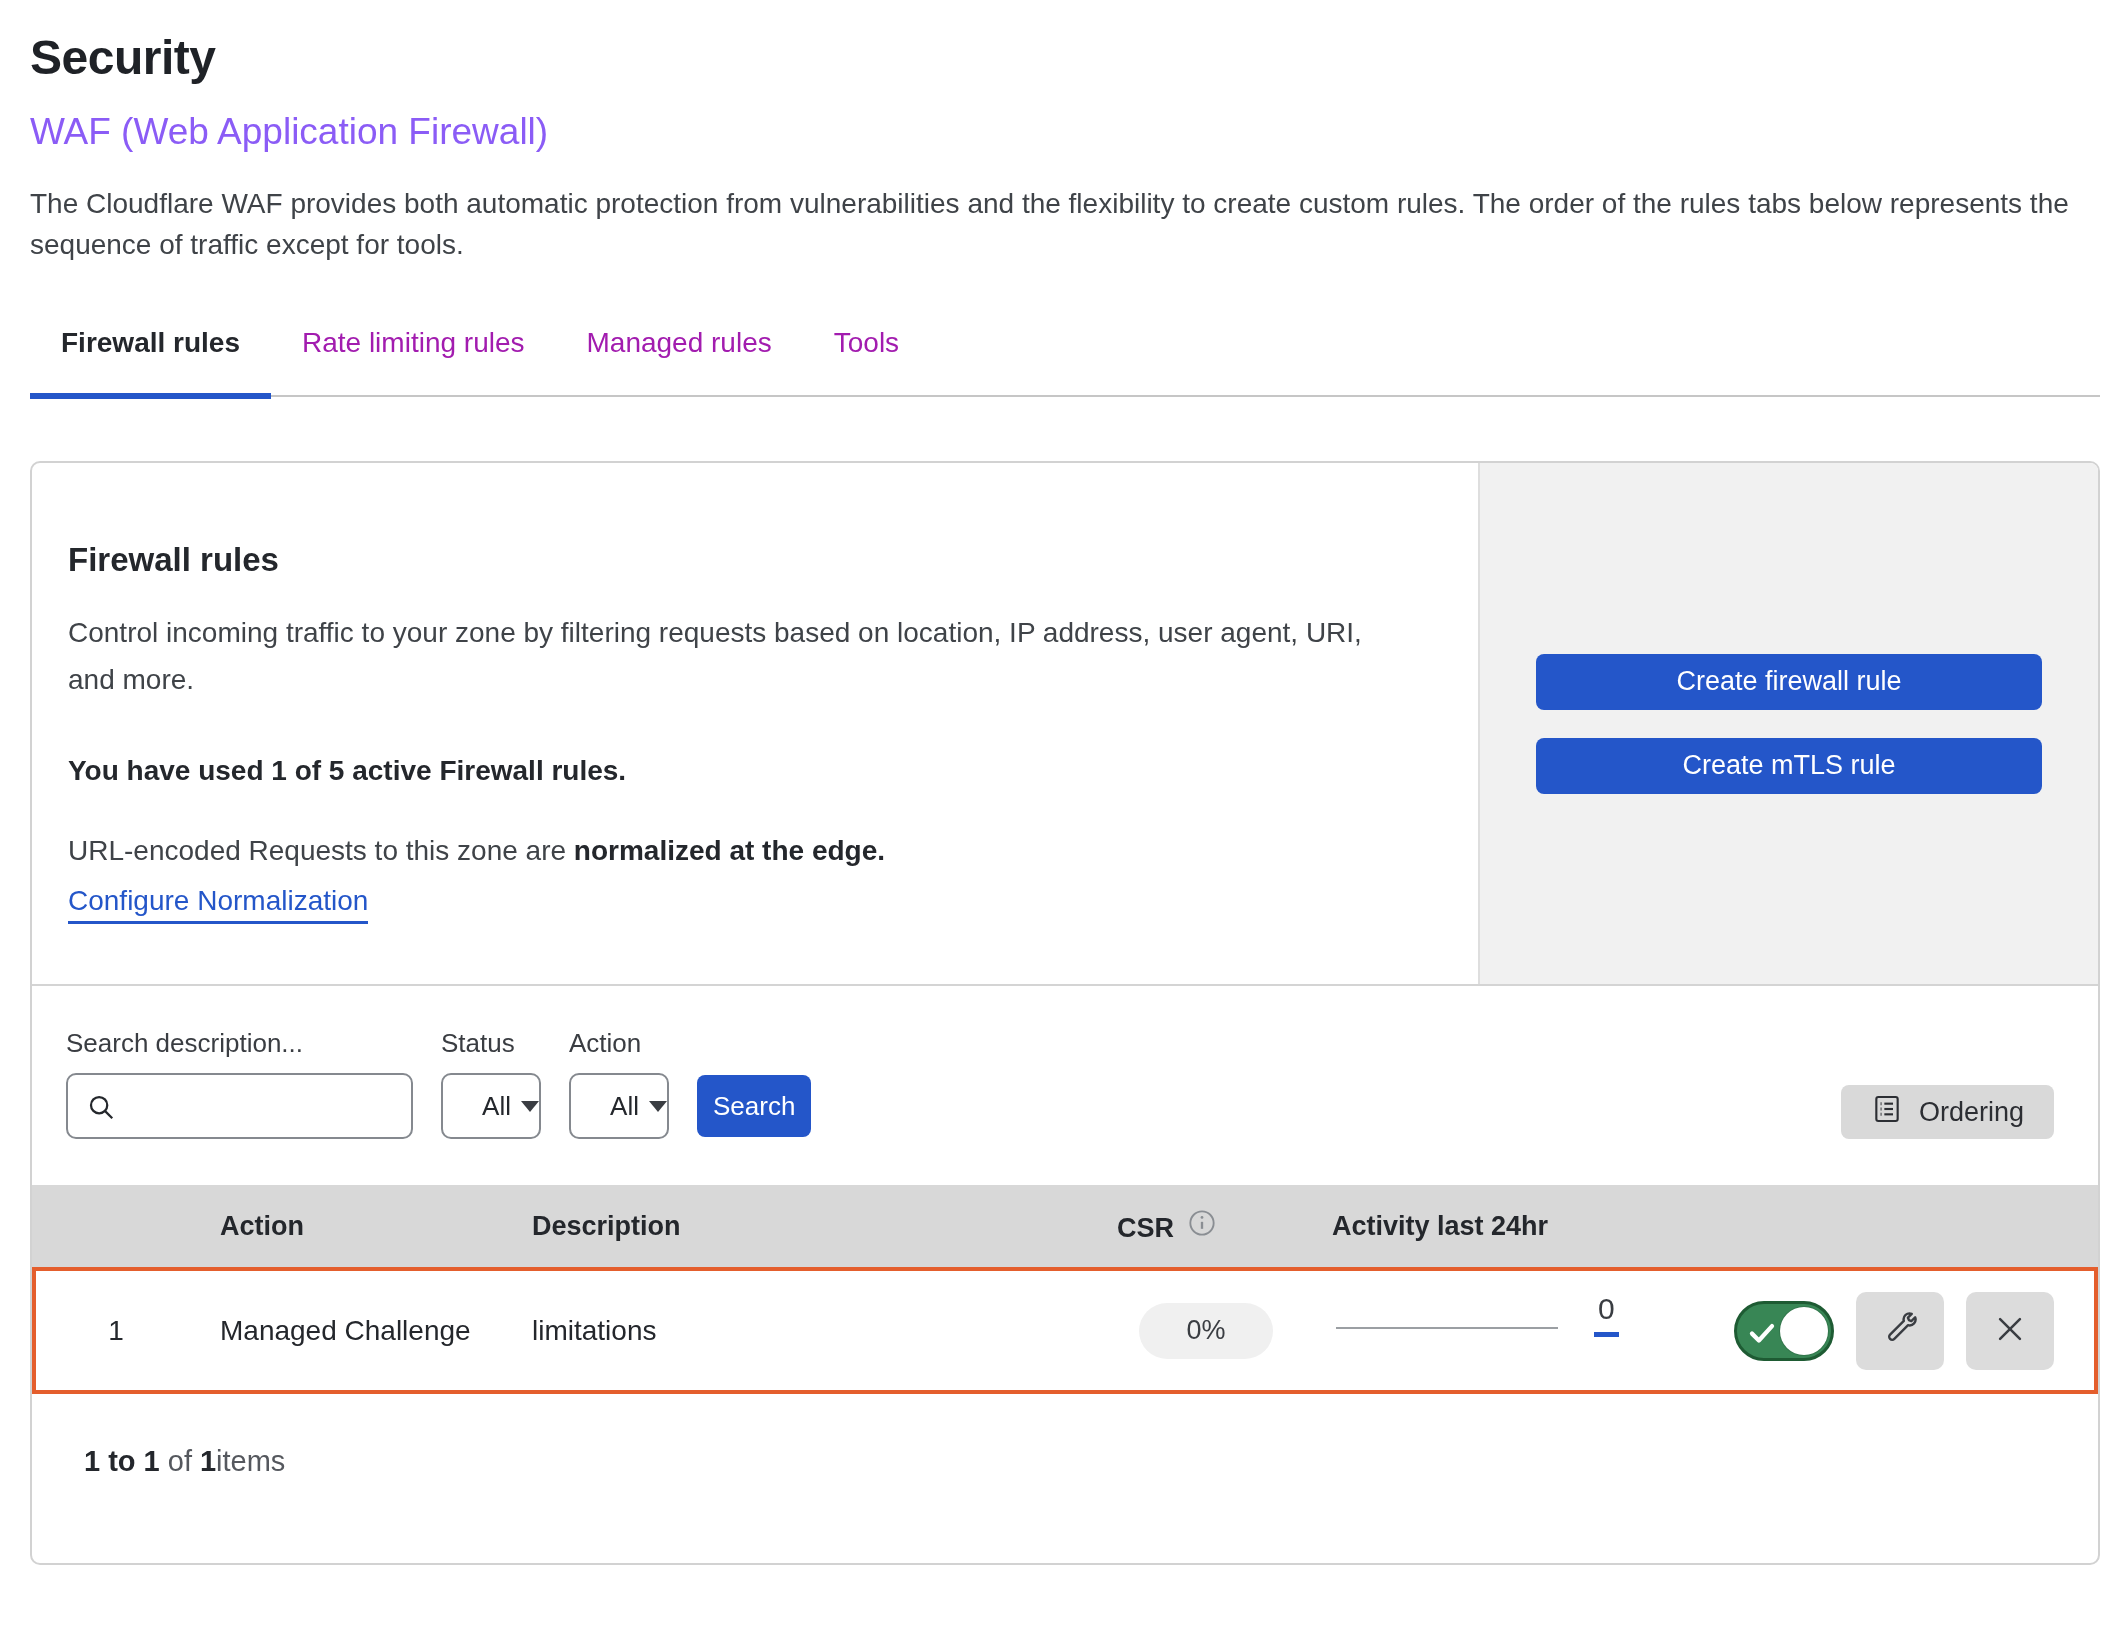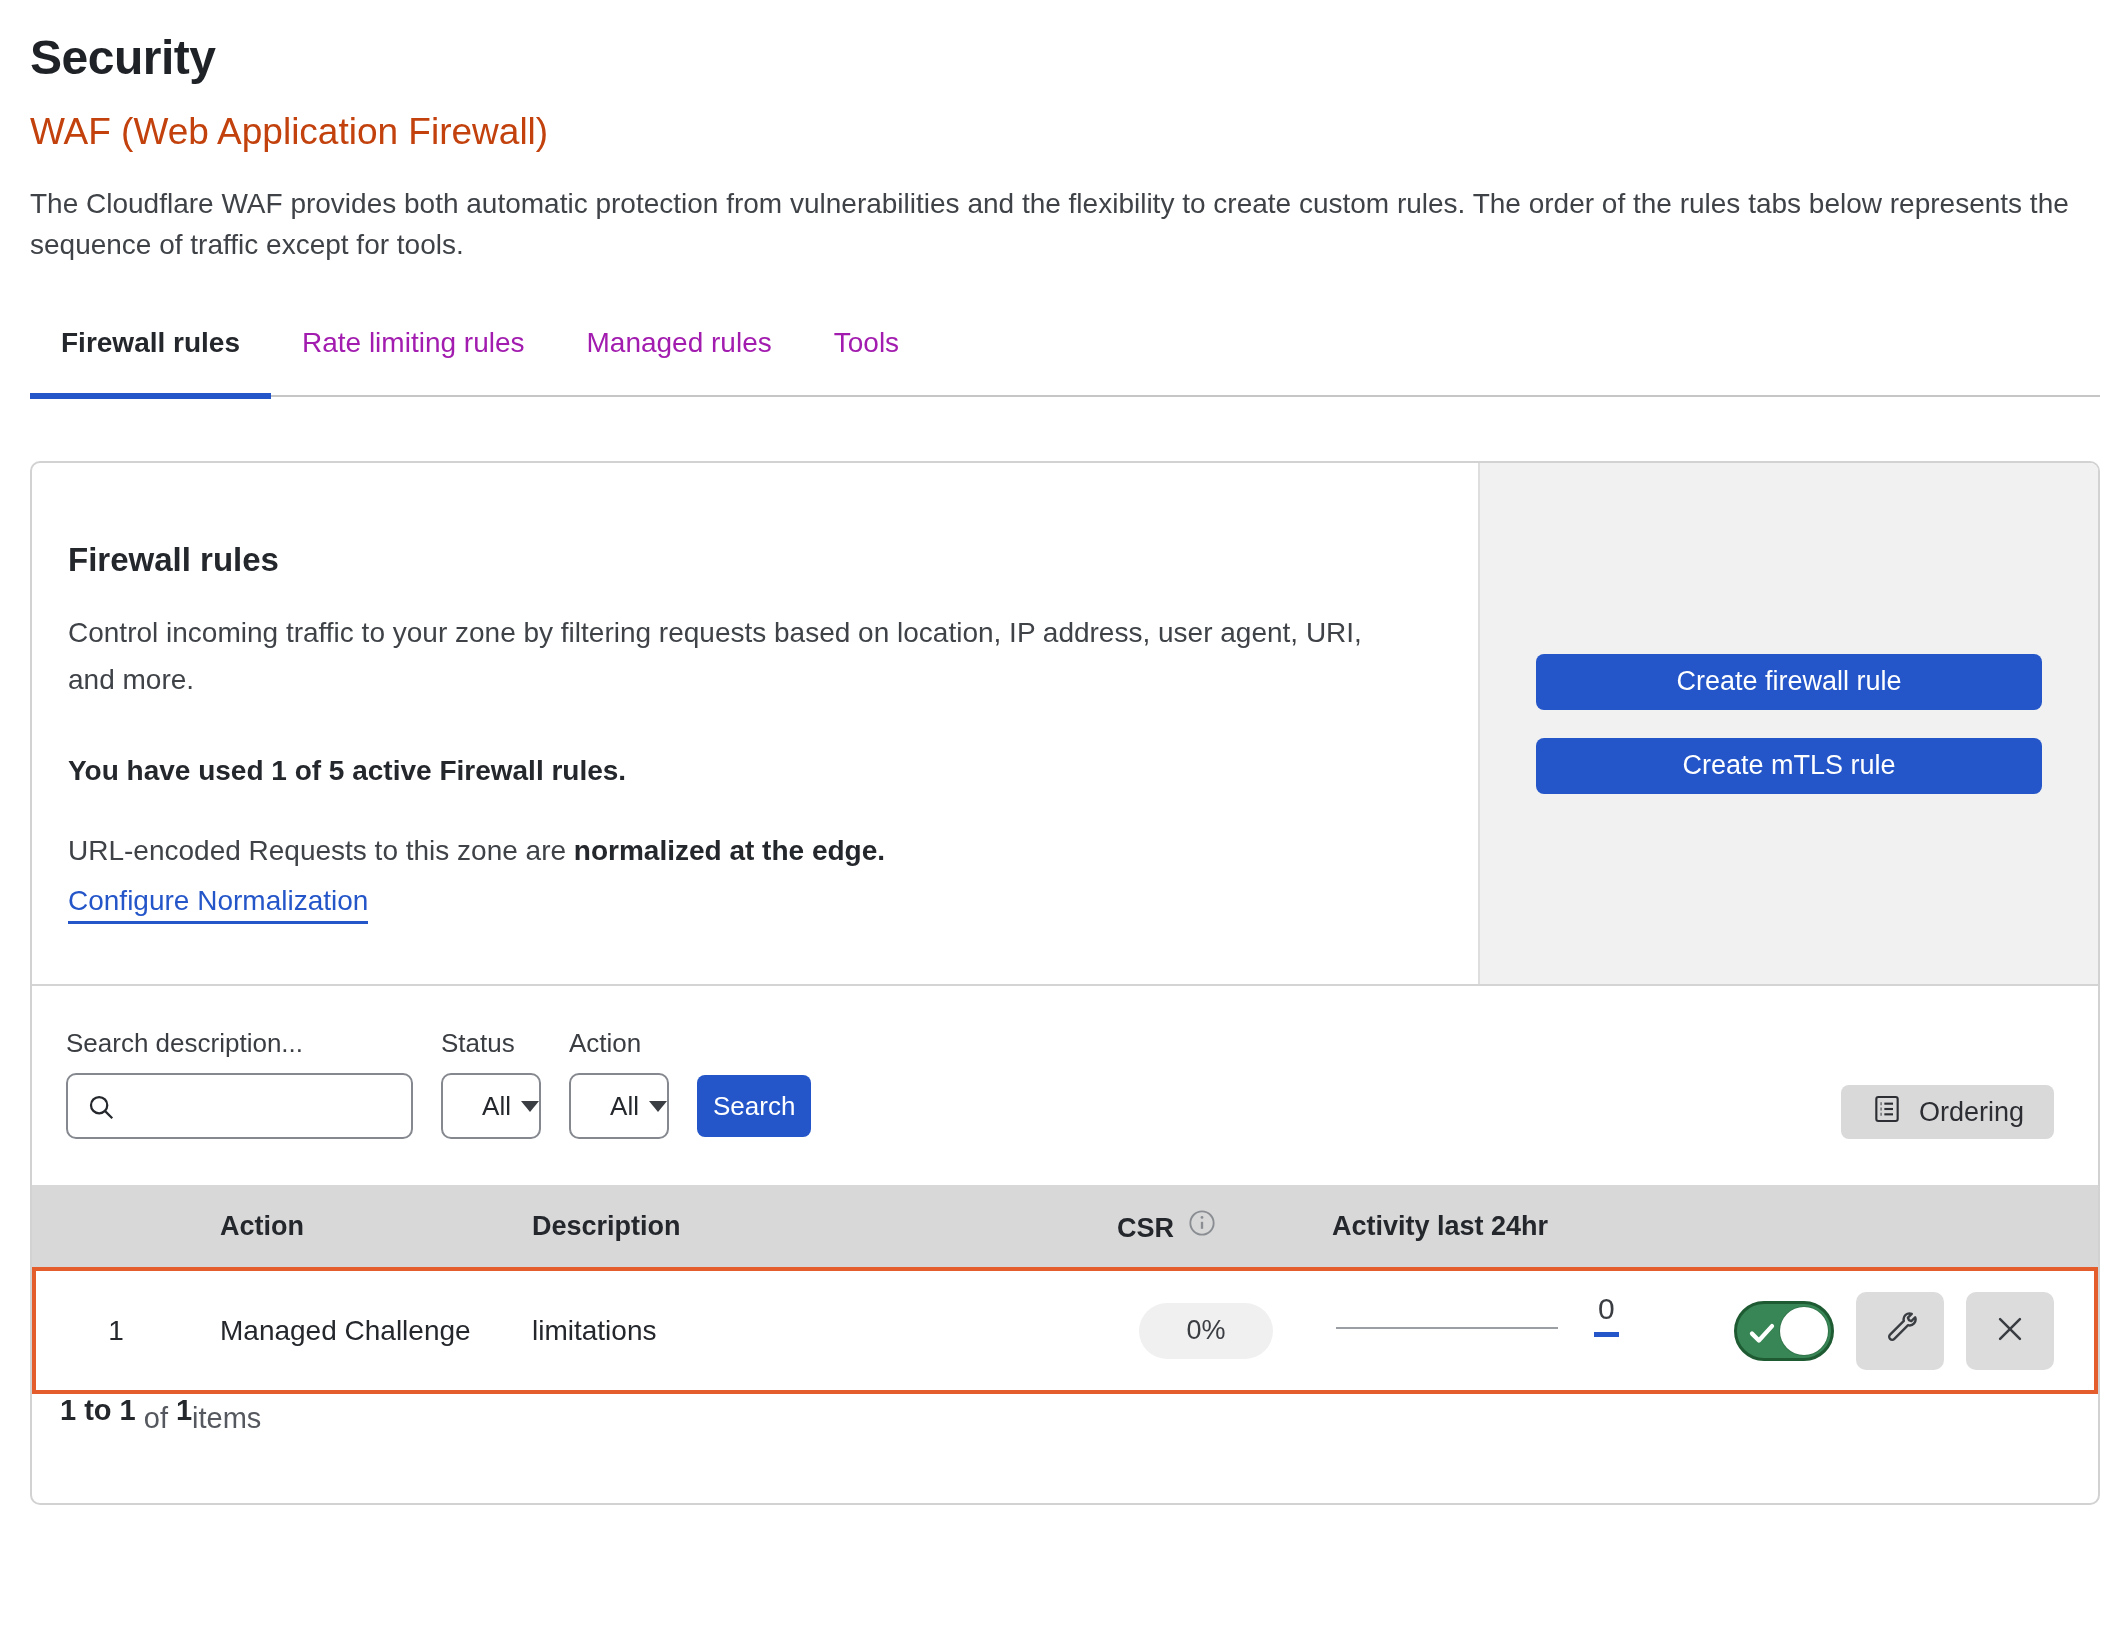--- a/index.html
+++ b/index.html
@@ -8,21 +8,21 @@
     --toggle_green:#388655;
     --toggle_green_border:#1e5b33;
   }
   *{box-sizing:border-box;margin:0;padding:0;}
   html,body{background:#fff;}
   body{font-family:"Liberation Sans",sans-serif;color:#3f4348;}
   .page{position:relative;width:2114px;height:1638px;background:#fff;overflow:hidden;padding:30px 0 0 30px;}
 
   
   .page-title{font-size:48px;font-weight:700;color:#1f2227;letter-spacing:-.5px;}
-  .page-subtitle{font-size:37px;font-weight:400;color:#c2410c;margin-top:26px;}
+  .page-subtitle{font-size:37px;font-weight:400;color:#8b5cf6;margin-top:26px;}
   .page-desc{font-size:28px;line-height:41px;color:#3f4348;margin-top:30px;max-width:2058px;}
 
   
   .tabs{display:flex;margin-top:62px;border-bottom:2px solid #c6c6c6;width:2070px;}
   .tab{font-size:28px;color:#a21caf;padding:0 31px 34px 31px;border-bottom:6px solid transparent;margin-bottom:-4px;cursor:pointer;}
   .tab.active{font-weight:700;color:#24272c;border-bottom-color:var(--accent_blue);}
 
   
   .card{width:2070px;margin-top:64px;border:2px solid #d2d2d2;border-radius:10px;overflow:hidden;background:#fff;}
 
@@ -67,21 +67,21 @@
   .cell-activity{display:flex;align-items:flex-end;padding-bottom:30px;}
   .spark{width:222px;height:2px;background:#9b9fa3;margin-bottom:8px;}
   .activity-val{margin-left:36px;font-size:30px;color:#3a3d42;border-bottom:5px solid var(--accent_blue);padding:0 4px 8px;line-height:1;cursor:pointer;}
   .cell-controls{display:flex;align-items:center;justify-content:flex-end;gap:22px;padding-right:40px;}
   .toggle{position:relative;width:100px;height:60px;border-radius:30px;background:var(--toggle_green);border:3px solid var(--toggle_green_border);cursor:pointer;}
   .toggle .check{position:absolute;left:10px;top:14px;}
   .knob{position:absolute;right:3px;top:3px;width:48px;height:48px;border-radius:50%;background:#fff;box-shadow:0 0 0 1px rgba(0,0,0,.12);}
   .icon-btn{width:88px;height:78px;border:none;border-radius:10px;background:#dcdcdc;display:flex;align-items:center;justify-content:center;cursor:pointer;}
 
   
-  .pagination{height:109px;display:flex;align-items:flex-start;padding:0 0 34px 28px;font-size:29px;color:#55585e;}
+  .pagination{height:169px;display:flex;align-items:center;padding:0 0 34px 52px;font-size:29px;color:#55585e;}
   .pagination strong{color:#24272c;}
   .pagination span{margin:8px 8px;}
   .help-row{height:72px;border-top:2px solid #d8d8d8;display:flex;align-items:center;justify-content:flex-end;padding-right:44px;}
   .help-link{display:flex;align-items:center;gap:14px;font-size:29px;color:var(--accent_blue);text-decoration:none;cursor:pointer;}
   .help-tri{width:0;height:0;border-top:12px solid transparent;border-bottom:12px solid transparent;border-left:17px solid var(--accent_blue);}
 </style>
 </head>
 <body>
 
 <div class="page">

